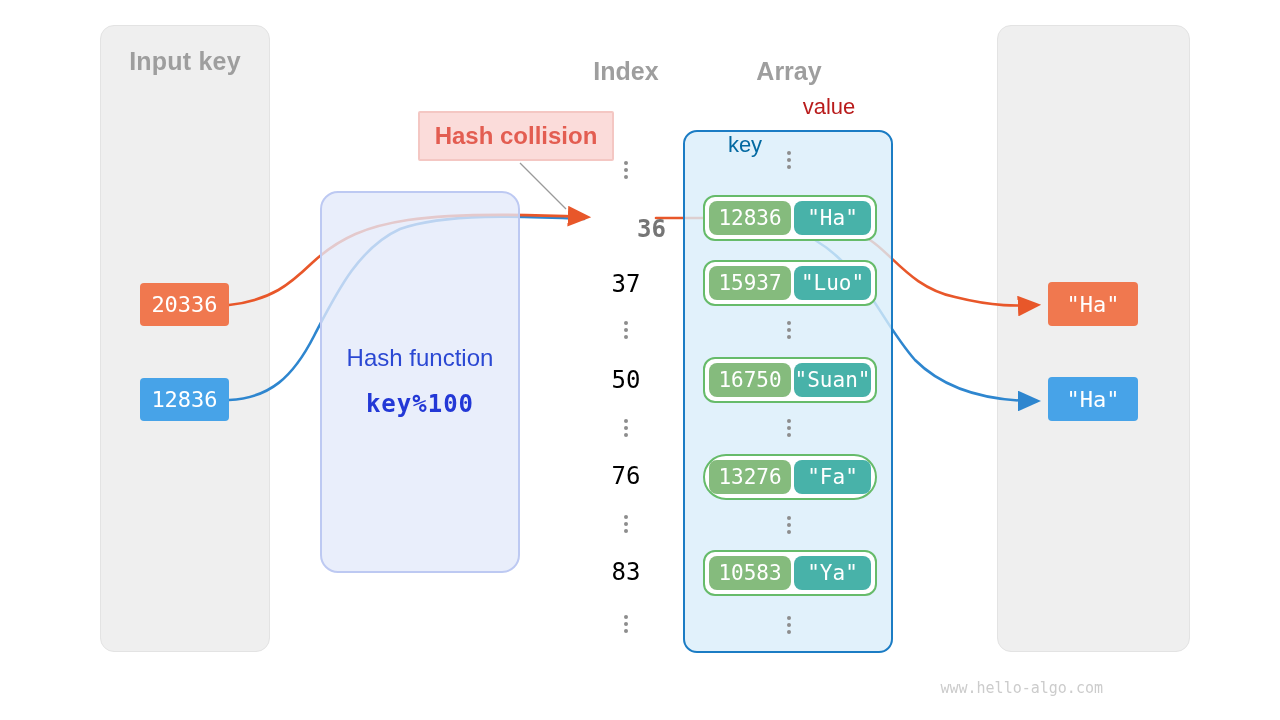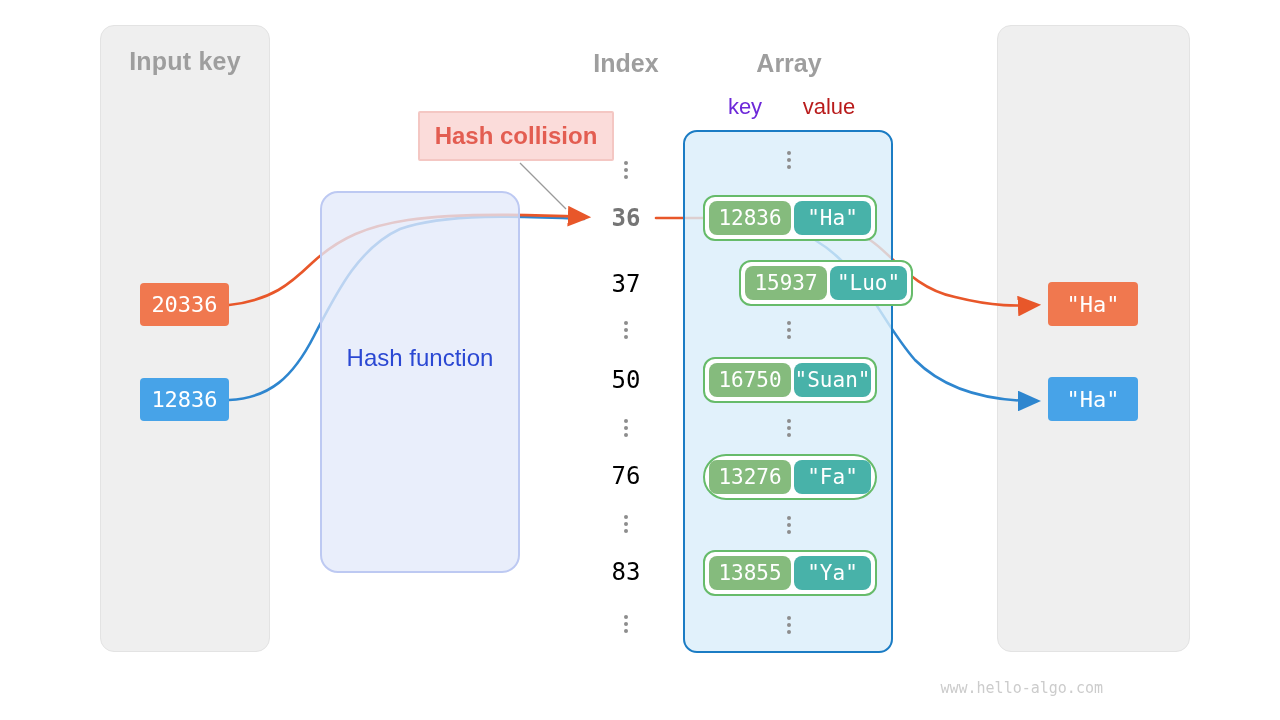--- a/index.html
+++ b/index.html
@@ -45,24 +45,24 @@
     font-family:"DejaVu Sans Mono", monospace; letter-spacing:1px; }
 
   .collision {
     position:absolute; left:418px; top:111px; width:196px; height:50px;
     background:#fbdcda; border:2px solid #f4c7c3; border-radius:2px;
     display:flex; align-items:center; justify-content:center;
     font-size:24px; font-weight:bold; color:#e35d51;
   }
 
   .col-title { position:absolute; text-align:center; font-weight:bold;
-    font-size:25px; color:#9e9e9e; }
+    font-size:25px; color:#9e9e9e;margin-top:8px; }
 
   .kv-header { position:absolute; text-align:center; font-size:22px; }
-  .kv-key   { color:#6d28d9; }
+  .kv-key   { color:#0369a1;margin-top:38px; }
   .kv-value { color:#b91c1c; }
 
   .array-panel {
     position:absolute; left:683px; top:130px; width:210px; height:523px;
     background:rgba(217,238,250,0.80); border:2.5px solid #1b7cc4; border-radius:14px;
   }
 
   .idx { position:absolute; left:586px; width:80px; text-align:center;
     font-family:"DejaVu Sans Mono", monospace; font-size:24px; color:#000000;
     line-height:30px; }
@@ -126,29 +126,30 @@
     <div class="col-title" style="left:576px; top:49px; width:100px;">Index</div>
     <div class="col-title" style="left:739px; top:49px; width:100px;">Array</div>
 
     <div class="kv-header kv-key" style="left:705px; top:94px; width:80px;">key</div>
     <div class="kv-header kv-value" style="left:785px; top:94px; width:88px;">value</div>
 
     <div class="codebox orange" style="left:140px; top:283px; width:89px; height:43px;">20336</div>
     <div class="codebox blue" style="left:140px; top:378px; width:89px; height:43px;">12836</div>
 
     <div class="hash-title">Hash function</div>
+    <div class="hash-formula">key%100</div>
 
     <div class="collision">Hash collision</div>
 
     <div class="dots" style="left:624px; top:161px;">
         <i></i>
         <i></i>
         <i></i>
       </div>
-    <div class="idx hot" style="top:203px;">36</div>
+    <div class="idx hot" style="top:214px;text-align:right;">36</div>
     <div class="idx" style="top:269px;">37</div>
     <div class="dots" style="left:624px; top:321px;">
         <i></i>
         <i></i>
         <i></i>
       </div>
     <div class="idx" style="top:365px;">50</div>
     <div class="dots" style="left:624px; top:419px;">
         <i></i>
         <i></i>
@@ -170,21 +171,21 @@
     <div class="dots" style="left:787px; top:151px;">
         <i></i>
         <i></i>
         <i></i>
       </div>
 
     <div class="entry" style="top:195px;">
       <div class="kbox">12836</div>
       <div class="vbox">"Ha"</div>
     </div>
-    <div class="entry" style="top:260px;margin-left:36px;">
+    <div class="entry" style="top:260px;">
       <div class="kbox">15937</div>
       <div class="vbox">"Luo"</div>
     </div>
     <div class="dots" style="left:787px; top:321px;">
         <i></i>
         <i></i>
         <i></i>
       </div>
     <div class="entry" style="top:357px;text-align:right;">
       <div class="kbox">16750</div>
@@ -198,21 +199,21 @@
     <div class="entry" style="top:454px;border-radius:23px;">
       <div class="kbox">13276</div>
       <div class="vbox">"Fa"</div>
     </div>
     <div class="dots" style="left:787px; top:516px;">
         <i></i>
         <i></i>
         <i></i>
       </div>
     <div class="entry" style="top:550px;">
-      <div class="kbox">13855</div>
+      <div class="kbox">10583</div>
       <div class="vbox">"Ya"</div>
     </div>
     <div class="dots" style="left:787px; top:616px;">
         <i></i>
         <i></i>
         <i></i>
       </div>
 
     <div class="codebox orange" style="left:1048px; top:282px; width:90px; height:44px;">"Ha"</div>
     <div class="codebox blue" style="left:1048px; top:377px; width:90px; height:44px;">"Ha"</div>

